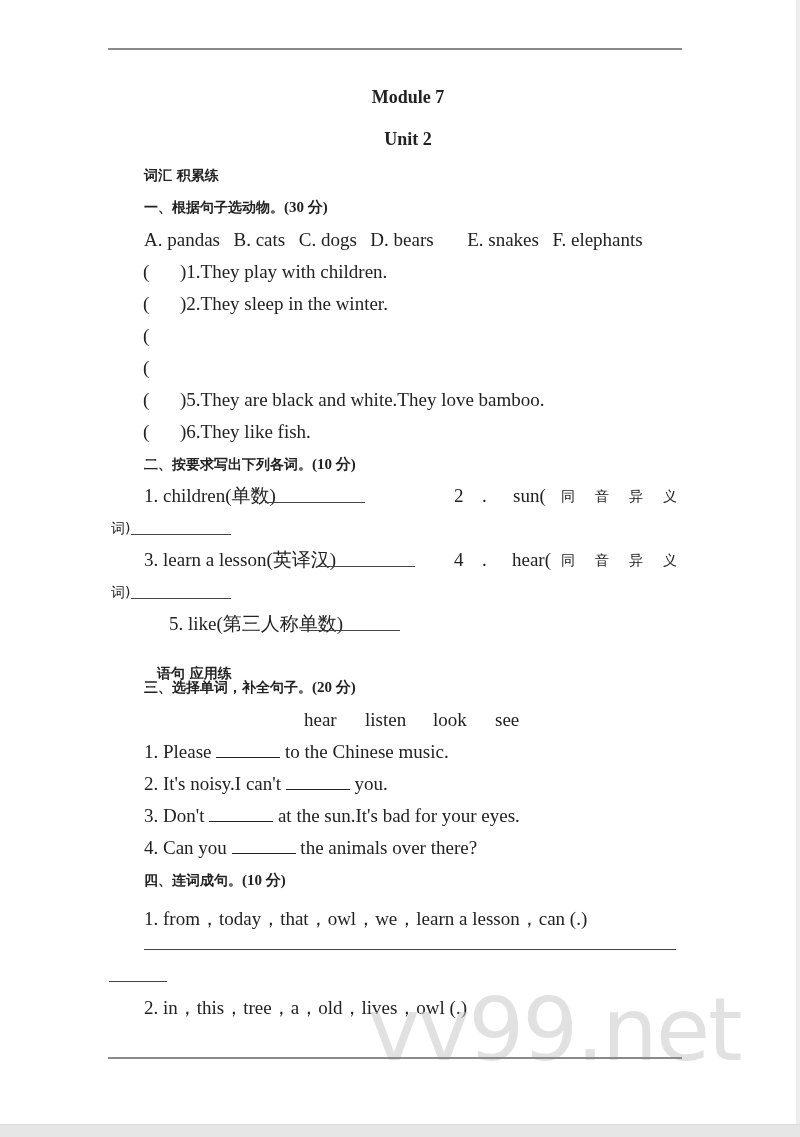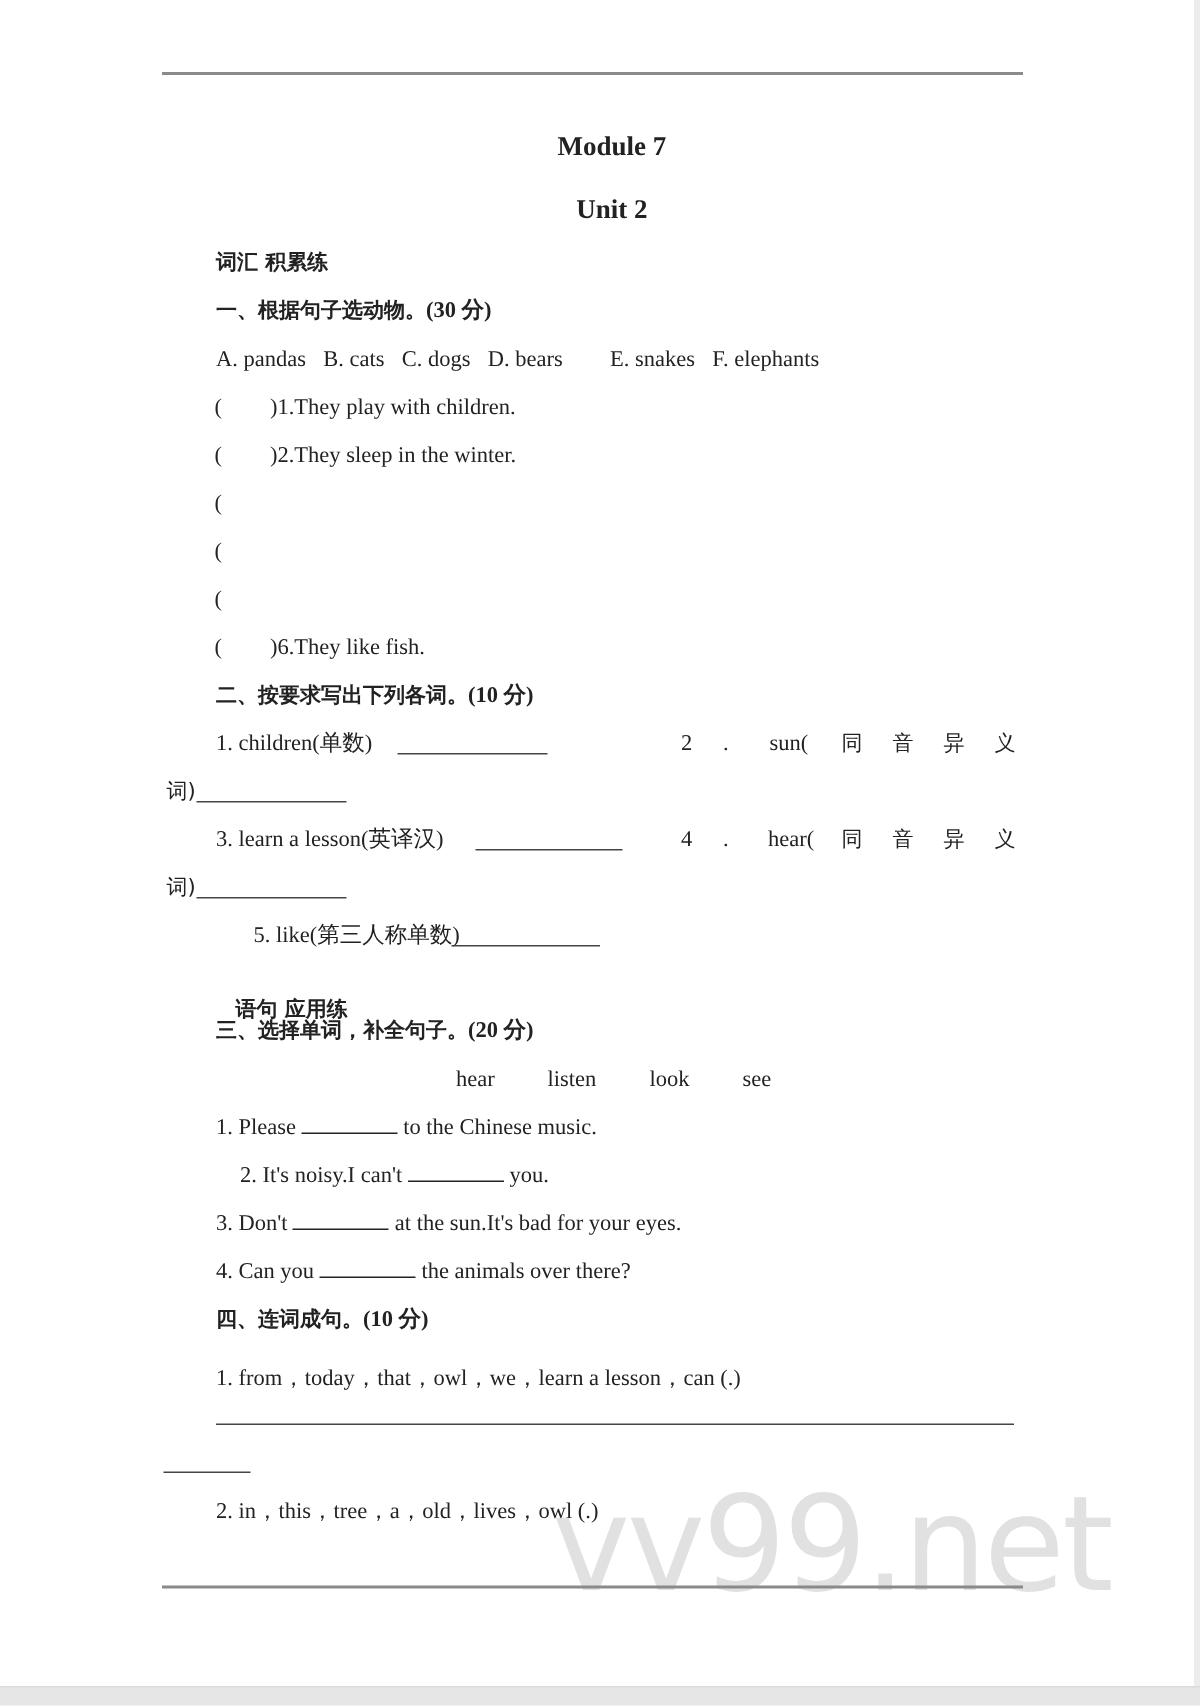--- a/index.html
+++ b/index.html
@@ -14,21 +14,21 @@
     background: #ececec;
   }
   .bottom-band {
     position: absolute; left: 0; top: 1124px; width: 800px; height: 13px;
     background: #e6e6e6; border-top: 1px solid #dcdcdc;
   }
   .rule {
     position: absolute; left: 108px; width: 574px; height: 2px; background: #8a8a8a;
   }
   .t {
-    position: absolute; white-space: nowrap; font-size: 15px; line-height: 18px;
+    position: absolute; white-space: nowrap; font-size: 19px; line-height: 18px;
   }
   .title { font-weight: bold; font-size: 18px; left: 0; width: 816px; text-align: center; }
   .cn { font-family: "DejaVu Sans", sans-serif; font-size: 14px; }
   .sect { font-family: "DejaVu Sans", sans-serif; font-size: 14px; font-weight: bold; }
   .sect .pts { font-family: "Liberation Serif", serif; font-weight: bold; font-size: 15px; }
   .blank { display: inline-block; border-bottom: 1px solid #222; vertical-align: baseline; height: 12px; }
   .wb { position: absolute; height: 1px; background: #444; }
   .paren-open { position: absolute; left: 143px; }
   .q-text { position: absolute; left: 180px; }
   .watermark {
@@ -85,20 +85,21 @@
   <span class="q-text">)2.They sleep in the winter.</span>
 </div>
 <div class="t" style="left:0; top:327px; width:800px; height:18px;">
   <span class="paren-open">(</span>
 </div>
 <div class="t" style="left:0; top:359px; width:800px; height:18px;">
   <span class="paren-open">(</span>
 </div>
 <div class="t" style="left:0; top:391px; width:800px; height:18px;">
   <span class="paren-open">(</span>
+  <span class="q-text">)5.They are black and white.They love bamboo.</span>
 </div>
 <div class="t" style="left:0; top:423px; width:800px; height:18px;">
   <span class="paren-open">(</span>
   <span class="q-text">)6.They like fish.</span>
 </div>
 
 <div class="t sect" style="left:144px; top:455px;">
   <span>二、按要求写出下列各词。</span><span class="pts">(10 分)</span>
 </div>
 
@@ -150,21 +151,21 @@
 <div class="t" style="left:365px; top:711px;">listen</div>
 <div class="t" style="left:433px; top:711px;">look</div>
 <div class="t" style="left:495px; top:711px;">see</div>
 
 <div class="t" style="left:144px; top:743px;font-family:Liberation Serif, serif;">
   <span>1.</span>
   <span>Please</span>
   <span class="blank" style="width:64px;"></span>
   <span>to the Chinese music.</span>
 </div>
-<div class="t" style="left:144px; top:775px;margin-left:16px;">
+<div class="t" style="left:144px; top:775px;">
   <span>2.</span>
   <span>It's noisy.I can't</span>
   <span class="blank" style="width:64px;"></span>
   <span>you.</span>
 </div>
 <div class="t" style="left:144px; top:807px;">
   <span>3.</span>
   <span>Don't</span>
   <span class="blank" style="width:64px;"></span>
   <span>at the sun.It's bad for your eyes.</span>

